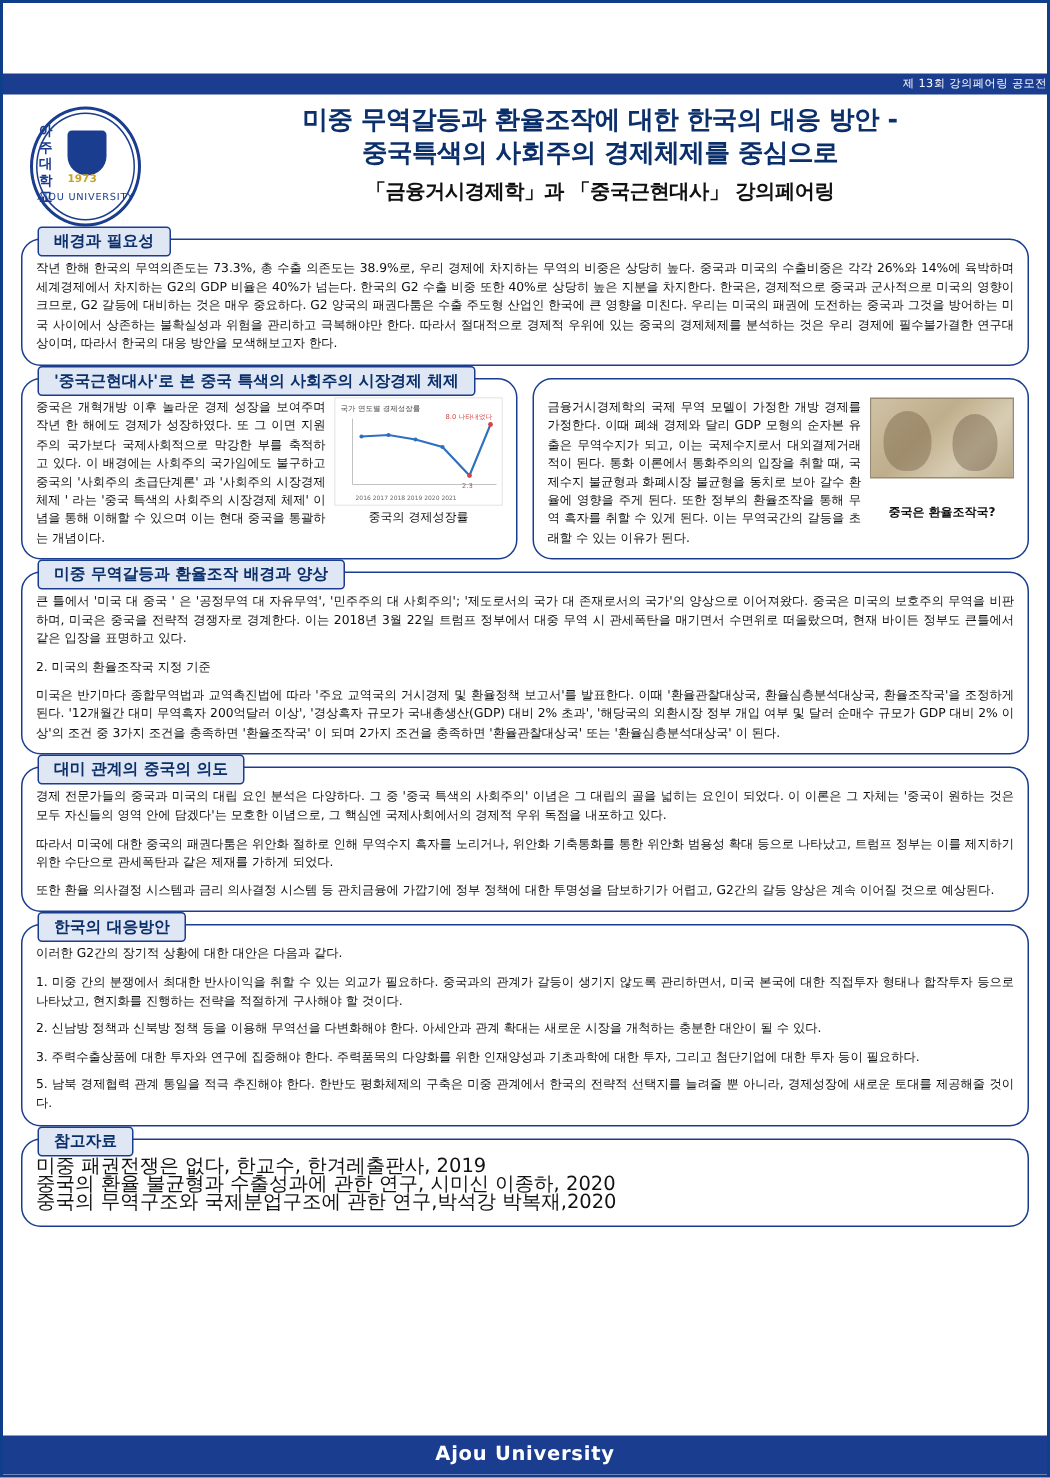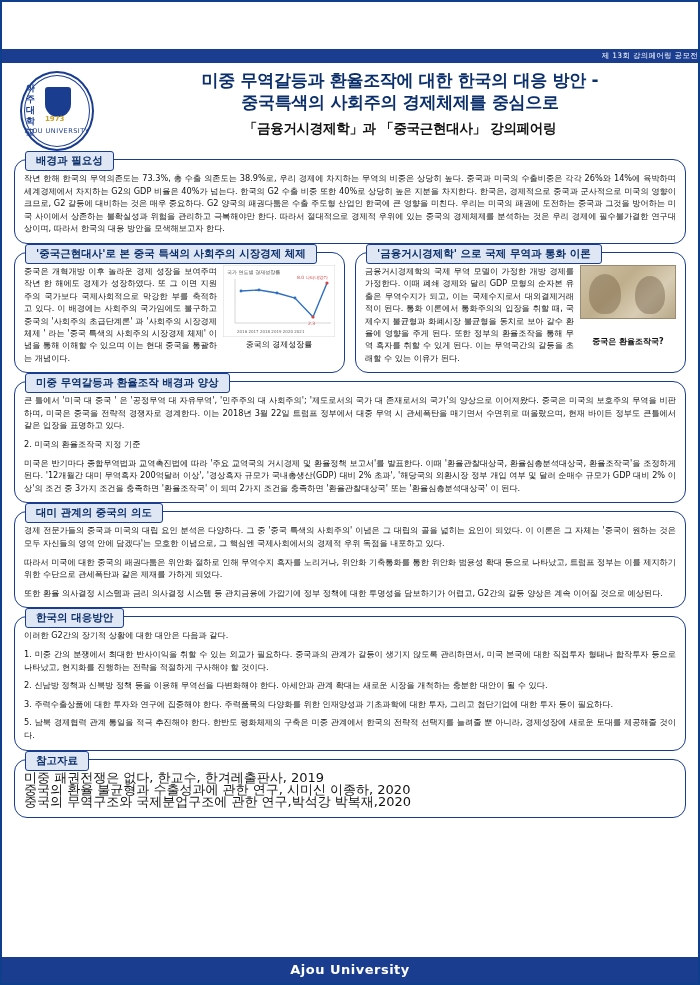--- a/index.html
+++ b/index.html
@@ -262,21 +262,20 @@
             <text x="74" y="14" font-size="4.5" fill="#d04545" font-family="DejaVu Sans">8.0 나타내었다</text>
             <text x="85" y="60" font-size="4.5" fill="#d04545" font-family="DejaVu Sans">2.3</text>
             <text x="14" y="68" font-size="4" fill="#666" font-family="DejaVu Sans">2016 2017 2018 2019 2020 2021</text>
           </svg>
           <div class="chart-cap">중국의 경제성장률</div>
         </div>
       </div>
     </div>
 
     <div class="sec">
-      <div class="sec-title">'금융거시경제학' 으로 국제 무역과 통화 이론</div>
       <div class="mini-flex">
         <div class="mini-text">금융거시경제학의 국제 무역 모델이 가정한 개방 경제를 가정한다. 이때 폐쇄 경제와 달리 GDP 모형의 순자본 유출은 무역수지가 되고, 이는 국제수지로서 대외결제거래적이 된다.
 통화 이론에서 통화주의의 입장을 취할 때, 국제수지 불균형과 화폐시장 불균형을 동치로 보아 갈수 환율에 영향을 주게 된다.
 또한 정부의 환율조작을 통해 무역 흑자를 취할 수 있게 된다. 이는 무역국간의 갈등을 초래할 수 있는 이유가 된다.</div>
         <div class="money-box">
           <div class="money-img">
             <div class="face"></div>
             <div class="face2"></div>
           </div>
           <div class="money-cap">중국은 환율조작국?</div>

